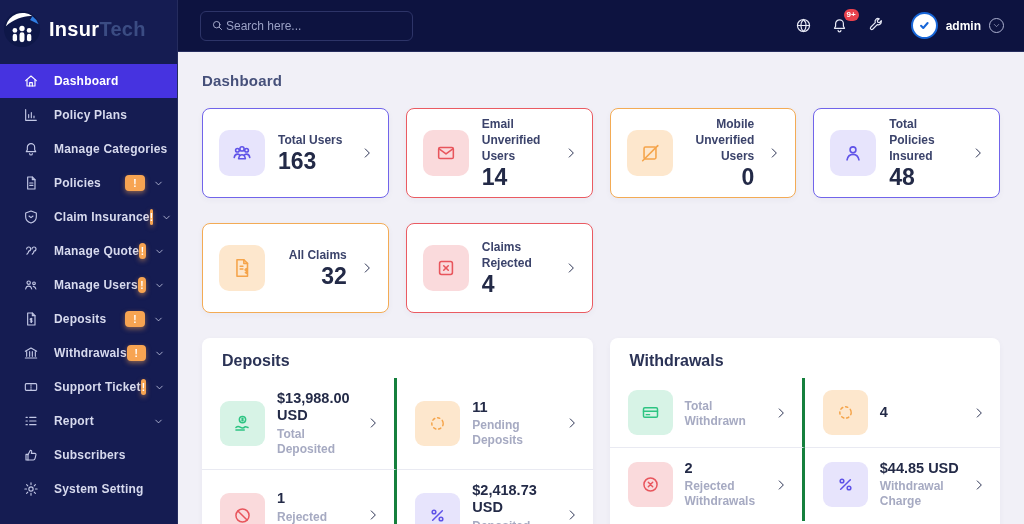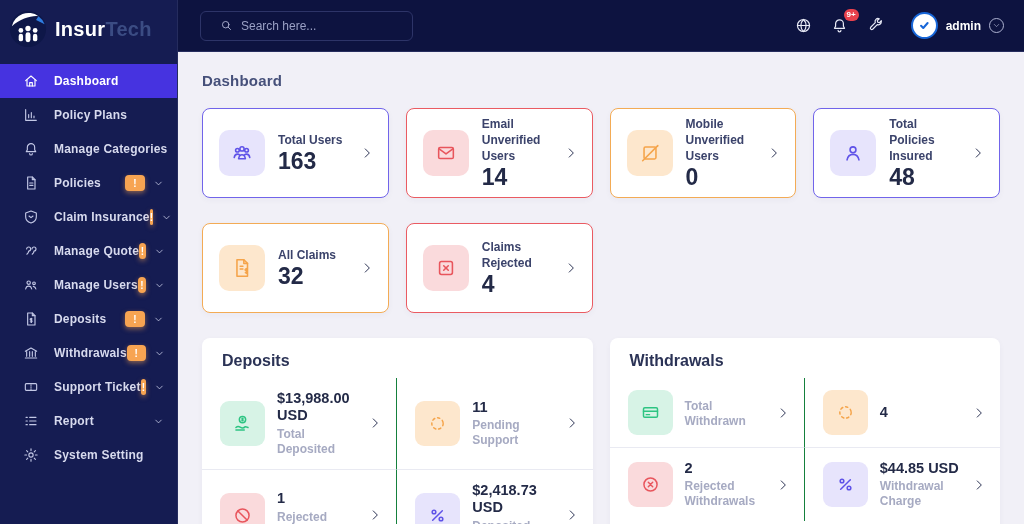--- a/index.html
+++ b/index.html
@@ -1,42 +1,42 @@
 <!DOCTYPE html>
 <html><head>
 <meta charset="utf-8">
 <style>
   * { margin:0; padding:0; box-sizing:border-box; }
   html,body { width:1024px; height:524px; overflow:hidden; font-family:"Liberation Sans", sans-serif; }
   .app { display:flex; width:1024px; height:524px; background:#f1f0f7; }
 
   
   .sidebar { width:178px; flex-shrink:0; background:#151c52; display:flex; flex-direction:column; border-right:1px solid rgba(255,255,255,.07); }
-  .brand { height:58px; display:flex; align-items:center; gap:8px; padding-left:9px; flex-shrink:0; }
+  .brand { height:58px; display:flex; align-items:center; gap:8px; padding-left:3px; flex-shrink:0; }
   .brand-logo { width:38px; height:38px; flex-shrink:0; }
   .brand-text { font-size:20px; font-weight:bold; color:#ffffff; letter-spacing:.3px; }
   .brand-text .t2 { color:#3b4c83; }
   .nav { margin-top:6px; }
   .nav-item { display:flex; align-items:center; height:34px; padding:0 12px 0 22px; cursor:pointer; color:#d7daee; }
   .nav-item.active { background:#4633e0; color:#ffffff; }
   .nav-icon { width:17px; height:17px; flex-shrink:0; display:flex; align-items:center; justify-content:center; color:#c3c8e6; }
   .nav-item.active .nav-icon { color:#ffffff; }
   .nav-icon svg { width:16px; height:16px; }
   .nav-label { font-size:12px; font-weight:bold; margin-left:15px; letter-spacing:.2px; white-space:nowrap; }
   .nav-spacer { flex:1; }
   .nav-badge { width:20px; height:16px; border-radius:4px; background:#f7a452; color:#fff; font-size:10px; font-weight:bold; display:flex; align-items:center; justify-content:center; box-shadow:0 2px 5px rgba(247,164,82,.5); }
   .nav-caret { width:12px; height:12px; margin-left:8px; color:#cdd1ea; display:flex; align-items:center; }
   .nav-caret svg { width:11px; height:11px; }
 
   
   .main { flex:1; display:flex; flex-direction:column; min-width:0; }
 
   
   .topbar { height:52px; background:#0d1340; display:flex; align-items:center; flex-shrink:0; border-bottom:1px solid #262d5e; }
-  .search { margin-left:22px; width:213px; height:30px; border:1px solid #2d3468; border-radius:6px; display:flex; align-items:center; padding:0 19px; gap:8px; }
+  .search { margin-left:22px; width:213px; height:30px; border:1px solid #2d3468; border-radius:6px; display:flex; align-items:center; padding:0 10px; gap:2px; }
   .search-ic { width:13px; height:13px; color:#aeb3d2; display:flex; }
   .search-ic svg { width:13px; height:13px; }
   .search input { background:transparent; border:none; outline:none; color:#cfd3ea; font-size:12px; width:100%; font-family:"Liberation Sans", sans-serif; }
   .search input::placeholder { color:#9aa0c4; }
   .tb-right { margin-left:auto; display:flex; align-items:center; gap:15px; padding-right:20px; }
   .tb-icon { background:none; border:none; color:#e8eaf6; cursor:pointer; position:relative; display:flex; align-items:center; padding:2px; }
   .tb-icon svg { width:17px; height:17px; }
   .notif { position:absolute; top:-6px; right:-9px; background:#e8414d; color:#fff; font-size:8px; font-weight:bold; border-radius:8px; padding:2px 3px; line-height:1; min-width:15px; text-align:center; }
   .user { display:flex; align-items:center; gap:8px; margin-left:10px; cursor:pointer; }
   .avatar { width:27px; height:27px; border-radius:50%; background:#ffffff; display:flex; align-items:center; justify-content:center; border:2px solid #1766d8; }
@@ -47,39 +47,39 @@
 
   
   .content { flex:1; padding:20px 24px; overflow:hidden; }
   .page-title { font-size:15px; font-weight:bold; color:#46507a; margin-bottom:19px; letter-spacing:.2px; }
 
   .cards-grid { display:grid; grid-template-columns:repeat(4,1fr); column-gap:17px; row-gap:25px; }
   .stat-card { background:#ffffff; border:1px solid; border-radius:8px; height:90px; display:flex; align-items:center; padding:0 14px 0 16px; gap:13px; cursor:pointer; box-shadow:0 2px 6px rgba(40,44,90,.04); }
   .stat-card.purple { border-color:#7164ea; }
   .stat-card.green  { border-color:#40c98e; }
   .stat-card.red    { border-color:#ea5b62; }
-  .stat-card.orange { border-color:#f3ab55; }
+  .stat-card.orange { border-color:#f3ab55;text-align:right; }
   .tile { width:46px; height:46px; border-radius:10px; flex-shrink:0; display:flex; align-items:center; justify-content:center; }
   .tile svg { width:22px; height:22px; }
   .tile.purple { background:#e7e4fc; color:#5f52e8; }
   .tile.green  { background:#d7f3e6; color:#2dc482; }
   .tile.red    { background:#fadadc; color:#e8555c; }
   .tile.orange { background:#fde7cd; color:#f5a44a; }
   .stat-text { flex:1; min-width:0; }
   .stat-label { font-size:12px; font-weight:bold; color:#3b436b; line-height:1.35; }
   .stat-value { font-size:23px; font-weight:bold; color:#232a47; line-height:1.15; }
   .chev { width:14px; height:14px; color:#2b3252; flex-shrink:0; display:flex; }
   .chev svg { width:14px; height:14px; }
 
   .panels-grid { display:grid; grid-template-columns:1fr 1fr; gap:17px; margin-top:25px; }
   .panel { background:#ffffff; border-radius:8px; box-shadow:0 2px 6px rgba(40,44,90,.04); padding-bottom:6px; }
   .panel-title { font-size:16px; font-weight:bold; color:#2b3356; padding:14px 20px 8px; }
   .panel-grid { display:grid; grid-template-columns:1fr 1fr; }
   .p-item { display:flex; align-items:center; gap:12px; padding:12px 14px 12px 18px; cursor:pointer; }
-  .p-item.bdr-r { border-right:1px solid #15803d; }
+  .p-item.bdr-r { border-right:3px solid #15803d; }
   .p-item.bdr-b { border-bottom:1px solid #e9eaf2; }
   .p-item .tile { width:45px; height:45px; border-radius:9px; }
   .p-item .tile svg { width:21px; height:21px; }
   .p-text { flex:1; min-width:0; }
   .p-value { font-size:14.5px; font-weight:bold; color:#232a47; line-height:1.2; }
   .p-label { font-size:12px; color:#a6aac2; font-weight:bold; line-height:1.25; margin-top:2px; }
 
   .ic { stroke:currentColor; fill:none; stroke-width:1.7; stroke-linecap:round; stroke-linejoin:round; }
 </style>
 </head>
@@ -269,20 +269,29 @@
           </span>
         <span class="nav-label">Report</span>
         <span class="nav-spacer"></span>
         <span class="nav-caret">
             <svg class="ic" viewBox="0 0 24 24" stroke-width="2.6">
               <path d="m6 9 6 6 6-6"></path>
             </svg>
           </span>
       </div>
 
+      <div class="nav-item">
+        <span class="nav-icon">
+            <svg class="ic" viewBox="0 0 24 24">
+              <path d="M7.5 11v8.5H4.5V11z"></path>
+              <path d="M7.5 11.5 11 4.8c1.4 0 2.3 1.1 2 2.6l-.5 2.1h5.2c1.2 0 2 1 1.7 2.2l-1.3 5.4c-.3 1.4-1.2 2.4-2.6 2.4H7.5"></path>
+            </svg>
+          </span>
+        <span class="nav-label">Subscribers</span>
+      </div>
 
       <div class="nav-item">
         <span class="nav-icon">
             <svg class="ic" viewBox="0 0 24 24">
               <circle cx="12" cy="12" r="3.2"></circle>
               <path d="M12 2.8v2.6M12 18.6v2.6M2.8 12h2.6M18.6 12h2.6M5.4 5.4l1.8 1.8M16.8 16.8l1.8 1.8M18.6 5.4l-1.8 1.8M7.2 16.8l-1.8 1.8"></path>
             </svg>
           </span>
         <span class="nav-label">System Setting</span>
       </div>
@@ -487,21 +496,21 @@
                 </span>
             </div>
             <div class="p-item bdr-b">
               <span class="tile orange">
                   <svg class="ic" viewBox="0 0 24 24" stroke-width="2.4">
                     <circle cx="12" cy="12" r="6.5" stroke-dasharray="2.6 3.4"></circle>
                   </svg>
                 </span>
               <div class="p-text">
                 <div class="p-value">11</div>
-                <div class="p-label">Pending Support</div>
+                <div class="p-label">Pending Deposits</div>
               </div>
               <span class="chev">
                   <svg class="ic" viewBox="0 0 24 24" stroke-width="2.4">
                     <path d="m9 5 7 7-7 7"></path>
                   </svg>
                 </span>
             </div>
             <div class="p-item bdr-r">
               <span class="tile red">
                   <svg class="ic" viewBox="0 0 24 24" stroke-width="2">

